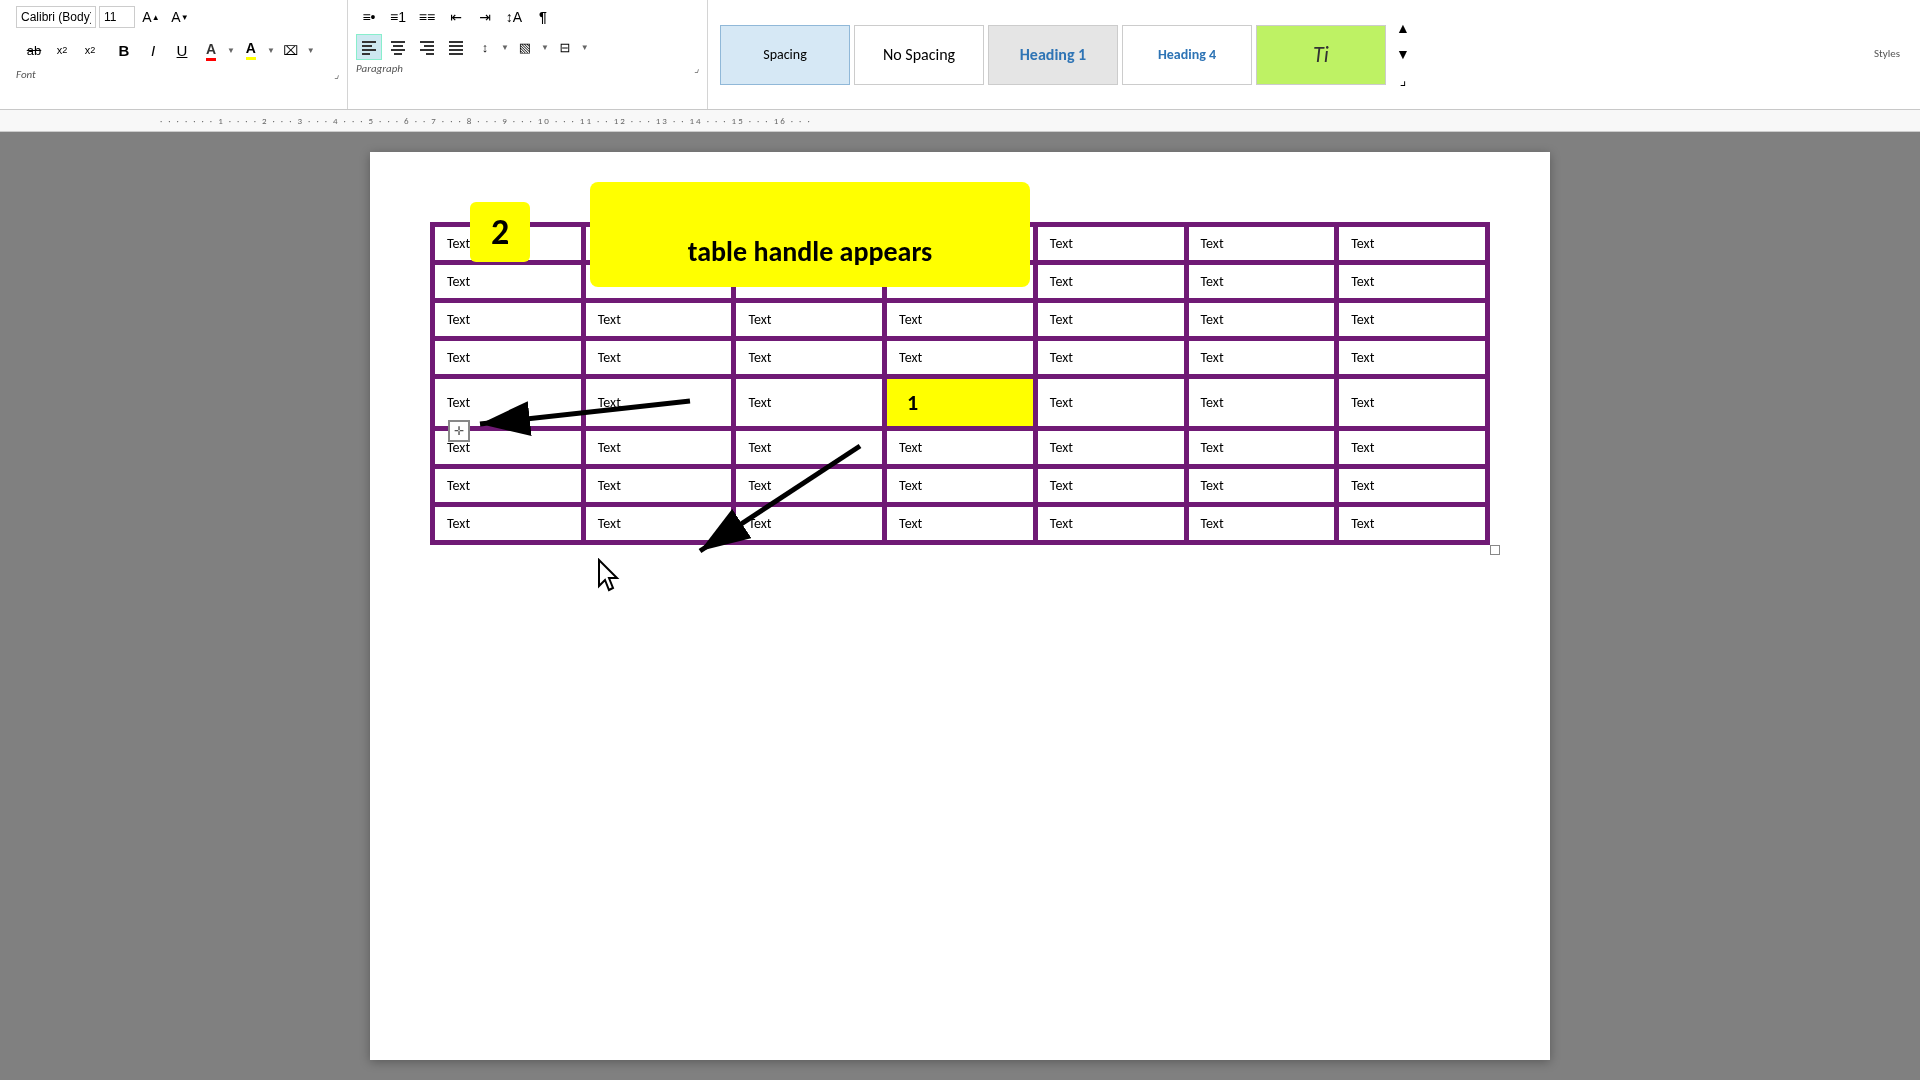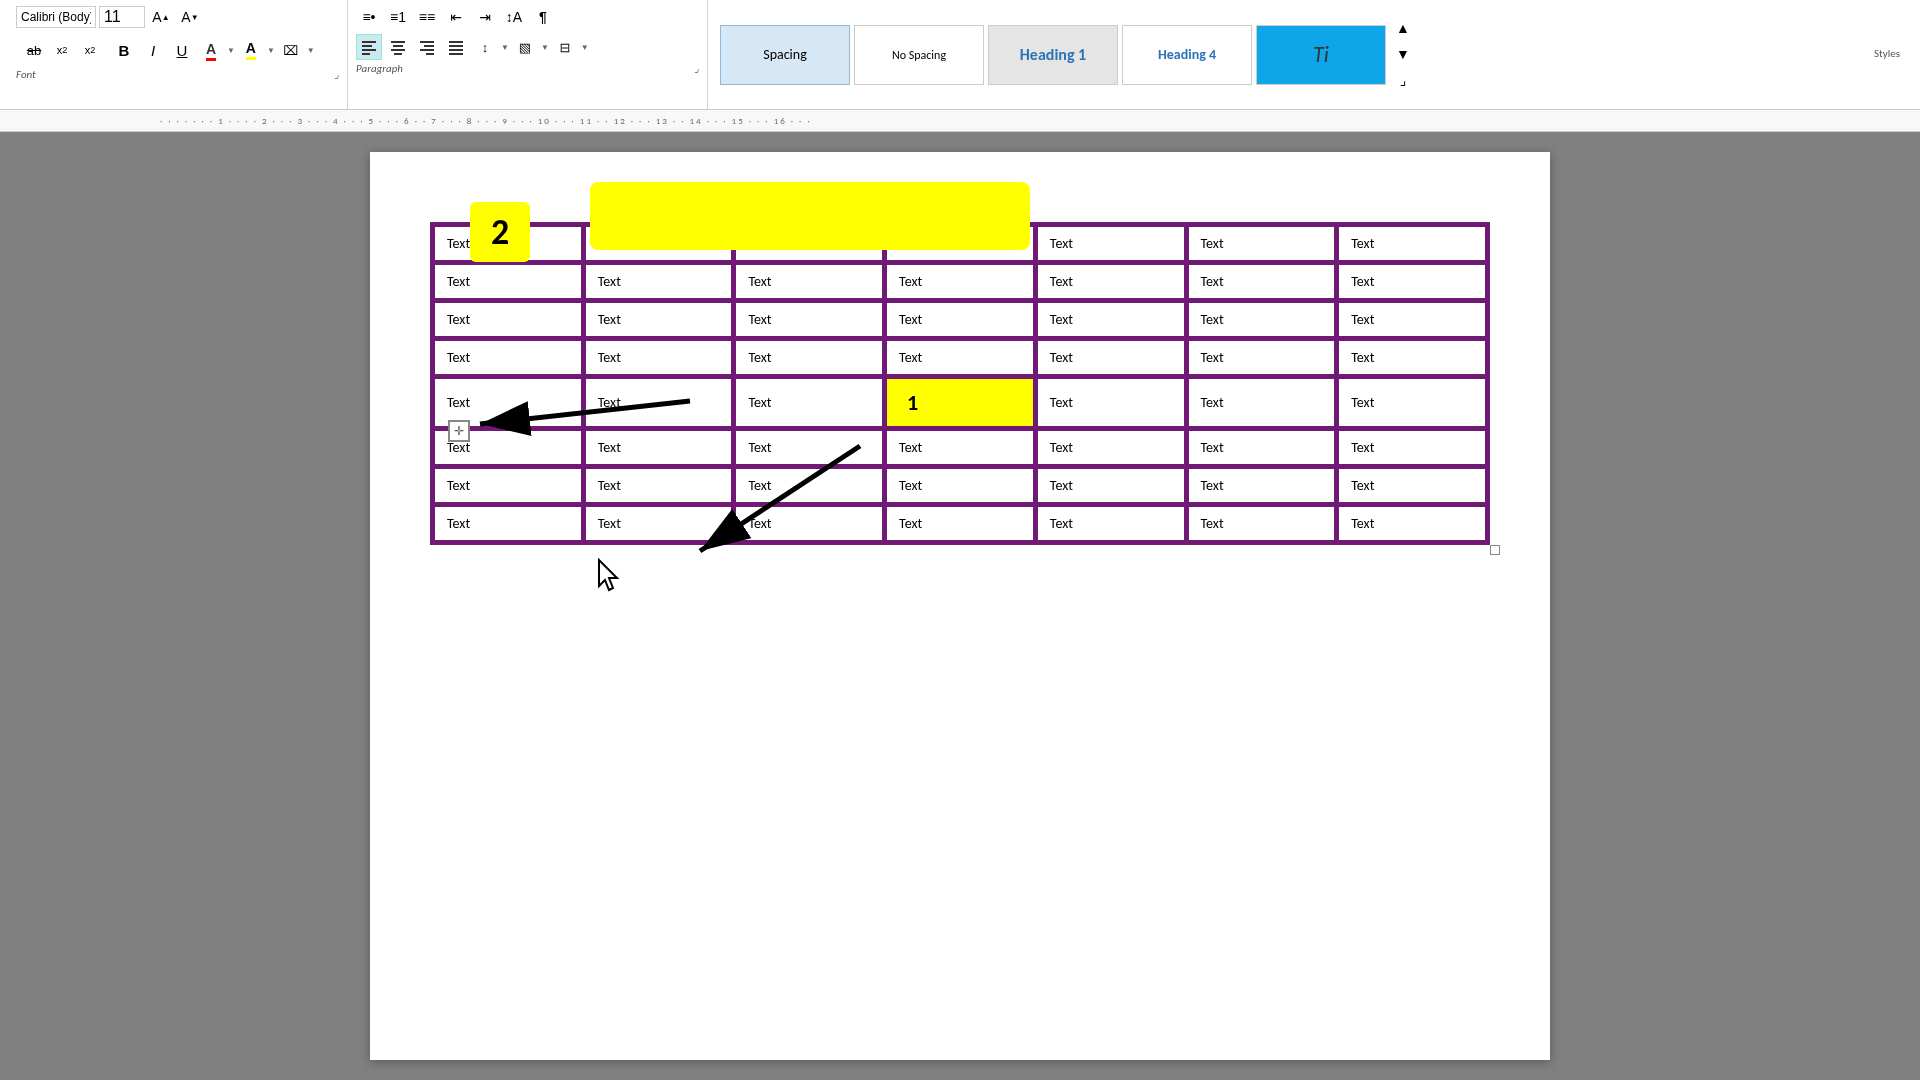--- a/index.html
+++ b/index.html
@@ -60,24 +60,24 @@
       padding: 4px 14px;
       min-width: 130px;
       min-height: 60px;
       display: flex;
       align-items: center;
       justify-content: center;
       cursor: pointer;
       font-size: 14px;
     }
     .style-normal { background: #d6e8f5; font-weight: normal; border-color: #90b8d8; }
-    .style-nospacing { background: #fff; font-weight: normal; font-size: 12px; }
+    .style-nospacing { background: #fff; font-weight: normal; font-size: 16px; }
     .style-heading1 { background: #e5e5e5; color: #2e74b5; font-size: 16px; font-weight: bold; }
     .style-heading2 { background: #fff; color: #2e74b5; font-size: 14px; font-weight: bold; }
-    .style-title { background: #0ea5e9; color: #333; font-size: 22px; font-style: italic; }
+    .style-title { background: #bef264; color: #333; font-size: 22px; font-style: italic; }
 
     .section-bottom {
       display: flex;
       align-items: flex-end;
       justify-content: space-between;
       width: 100%;
       font-size: 11px;
       color: #555;
       padding-top: 2px;
       font-style: italic;
@@ -273,22 +273,22 @@
     .font-combo {
       border: 1px solid #ccc;
       padding: 1px 4px;
       font-size: 12px;
       width: 80px;
       height: 22px;
     }
     .size-combo {
       border: 1px solid #ccc;
       padding: 1px 4px;
-      font-size: 16px;
-      width: 46px;
+      font-size: 12px;
+      width: 36px;
       height: 22px;
     }
 
     .align-btn {
       width: 26px;
       height: 26px;
       border: 1px solid transparent;
       background: none;
       cursor: pointer;
       display: flex;
@@ -444,20 +444,21 @@
 
       <line x1="490" y1="290" x2="330" y2="395" stroke="#000" stroke-width="5" marker-end="url(#arrowhead)"></line>
     </svg>
 
     <div class="step2-badge">
       <span>2</span>
     </div>
 
     <div class="callout">
       <br>
+      <span>table handle appears</span>
     </div>
 
     <div class="table-handle">
       <span>✛</span>
     </div>
 
     <div class="cursor-icon">
       <svg width="32" height="36" viewBox="0 0 32 36">
         <polygon points="4,2 4,28 10,22 14,32 18,30 14,20 22,20" fill="white" stroke="black" stroke-width="2"></polygon>
       </svg>

